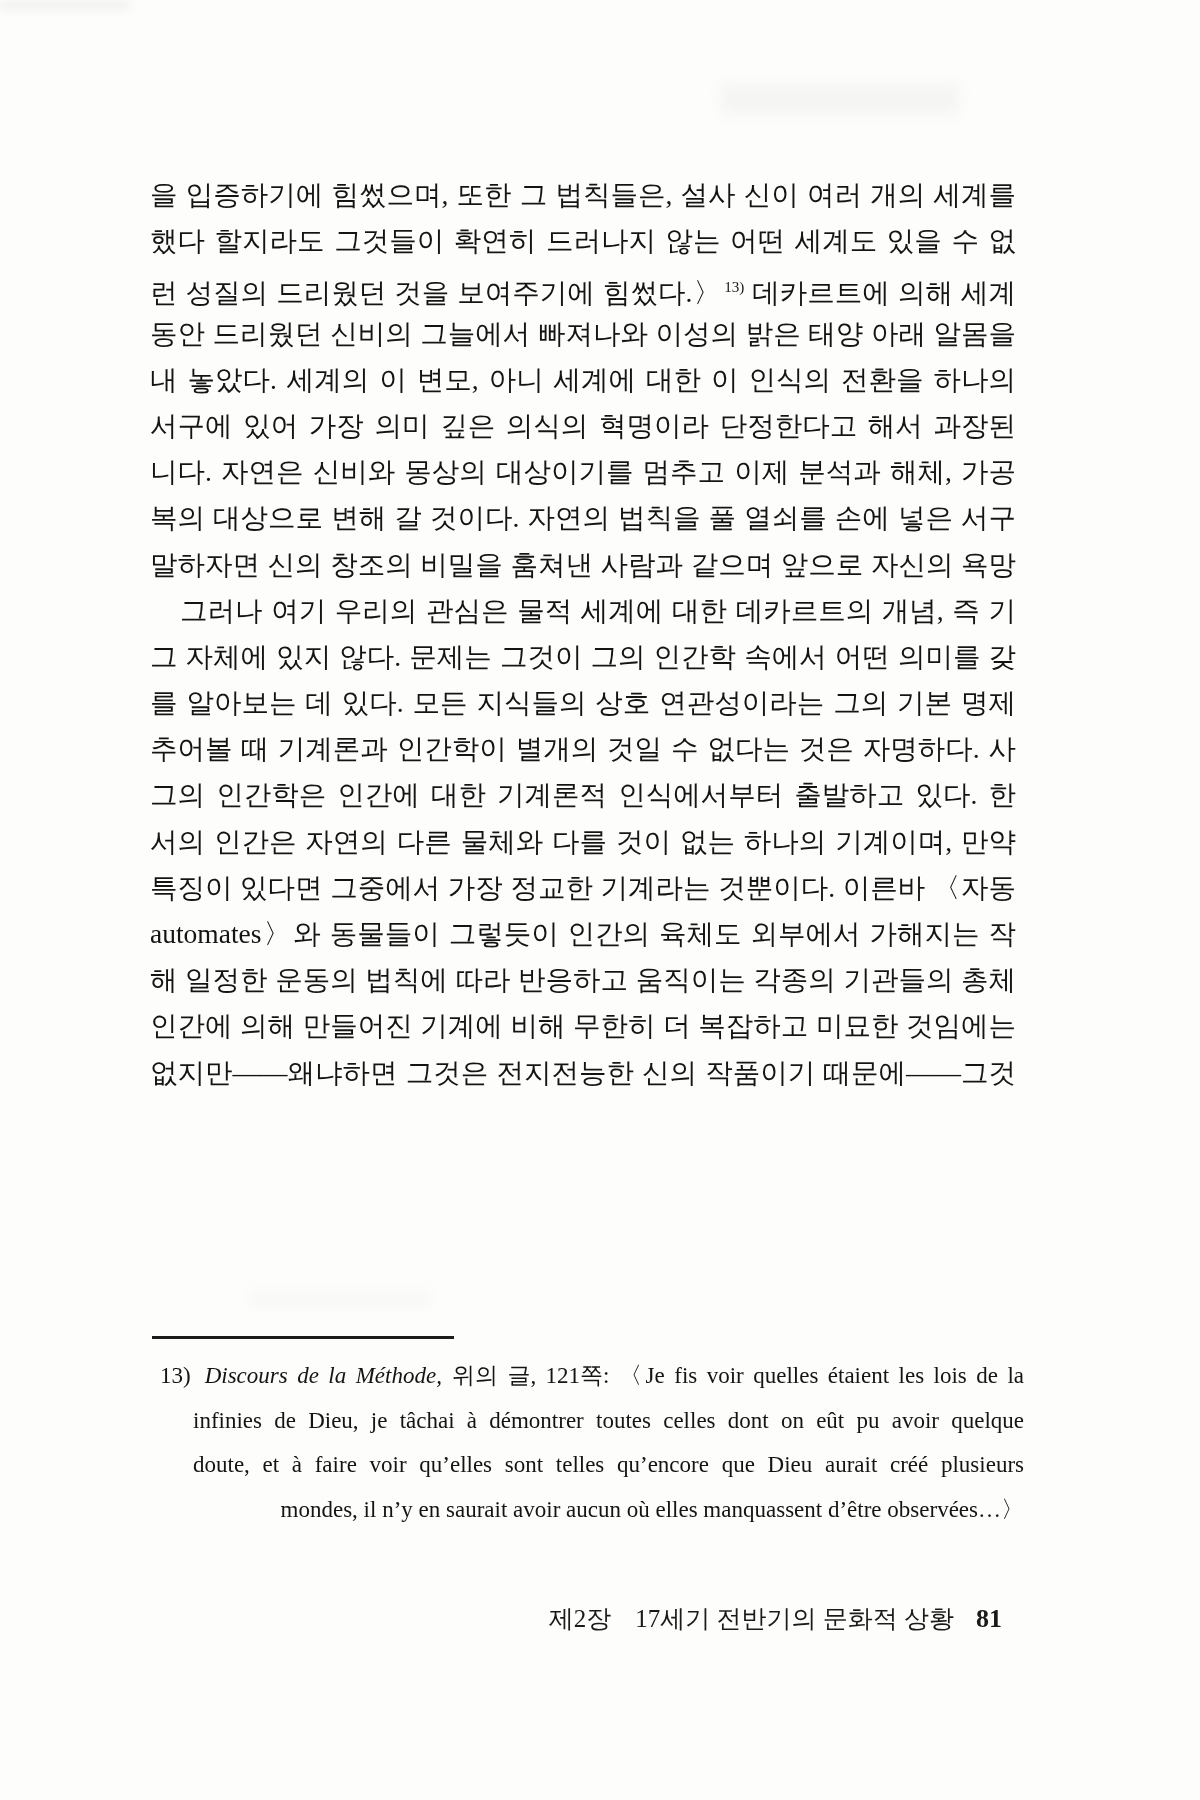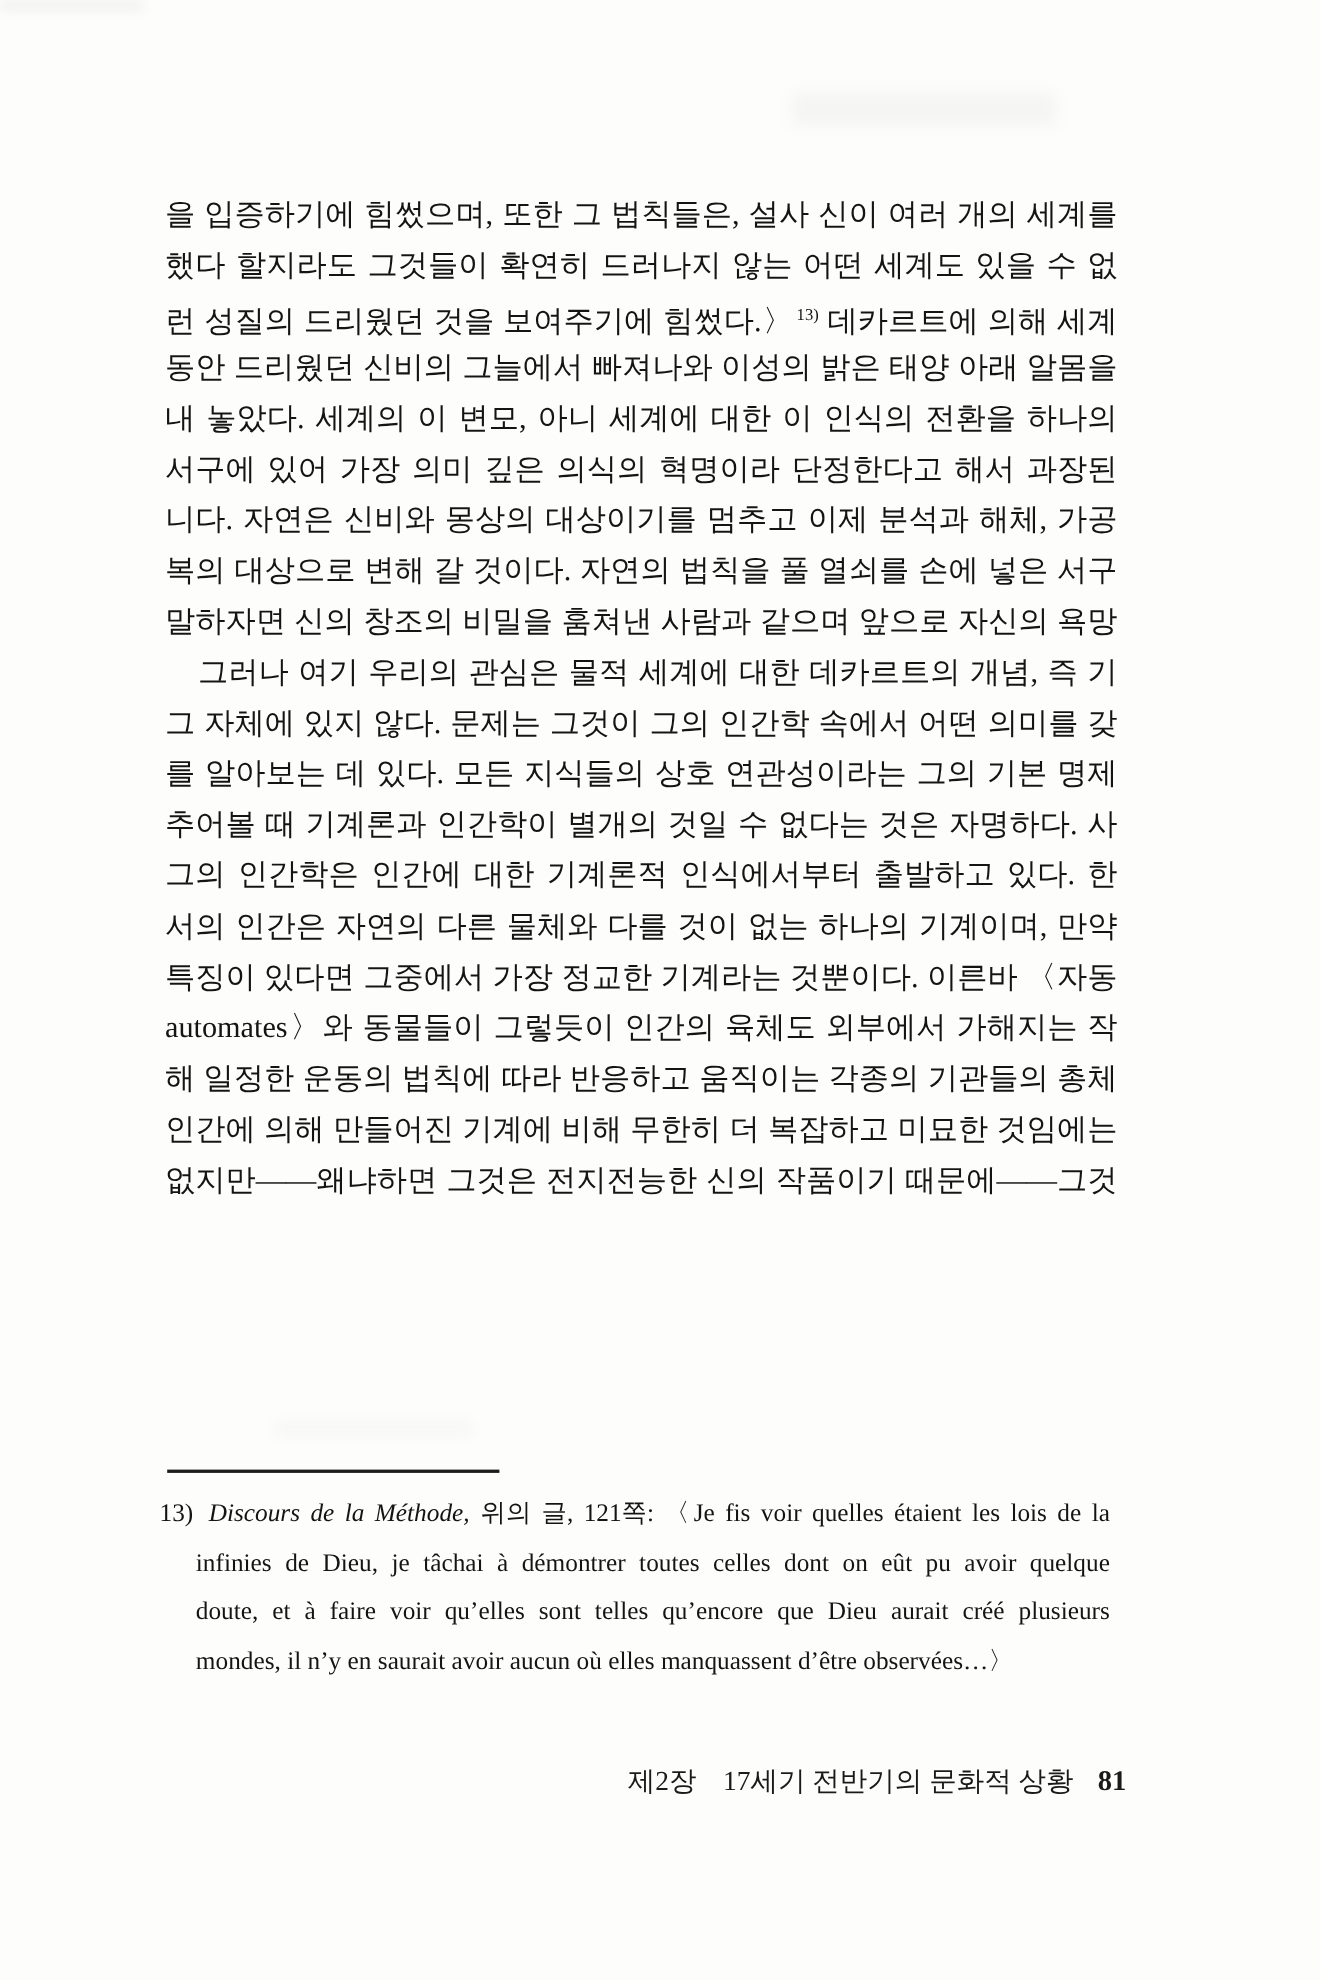--- a/index.html
+++ b/index.html
@@ -42,33 +42,34 @@
   }
 
   .fn-rule {
     position: absolute;
     left: 152px; top: 1336px;
     width: 302px; height: 3px;
     background: #1c1c1c;
   }
   .footnote {
     position: absolute;
-    left: 145px; top: 1354px; width: 864px;
+    left: 160px; top: 1354px; width: 864px;
   }
   .footnote .ln {
     height: 44.5px; line-height: 44.5px;
     font-size: 23px;
+    text-align: right;
   }
   .fn-cont { padding-left: 33px; }
   .fn-num { margin-right: 14px; }
   .it { font-style: italic; margin-right: 10px; }
 
   .footer {
     position: absolute;
-    left: 156px; top: 1602px; width: 868px;
+    left: 134px; top: 1602px; width: 868px;
     text-align: right;
     font-size: 25px;
     color: #1a1a1a;
   }
   .ft-title { margin-left: 24px; }
   .pnum { margin-left: 22px; font-weight: bold; font-size: 26px; }
 </style>
 </head>
 <body>
 

